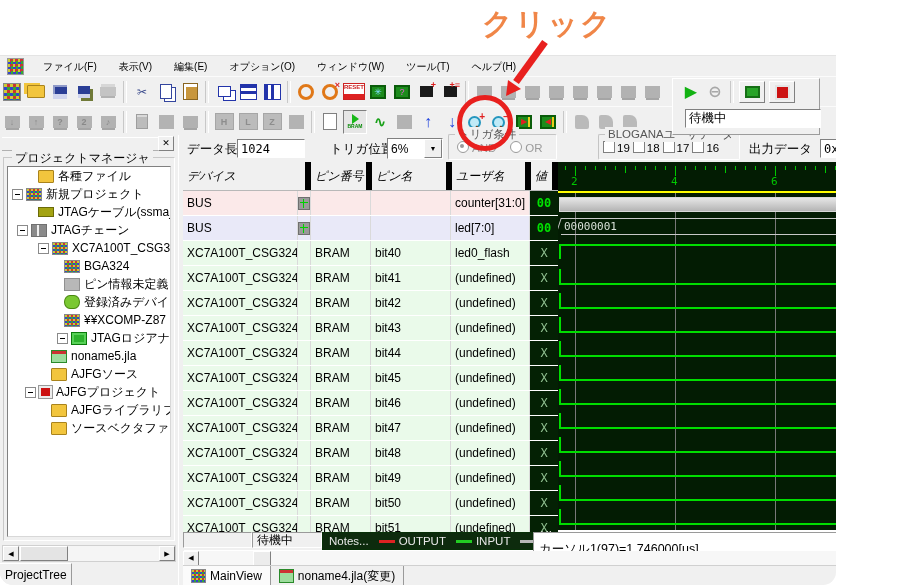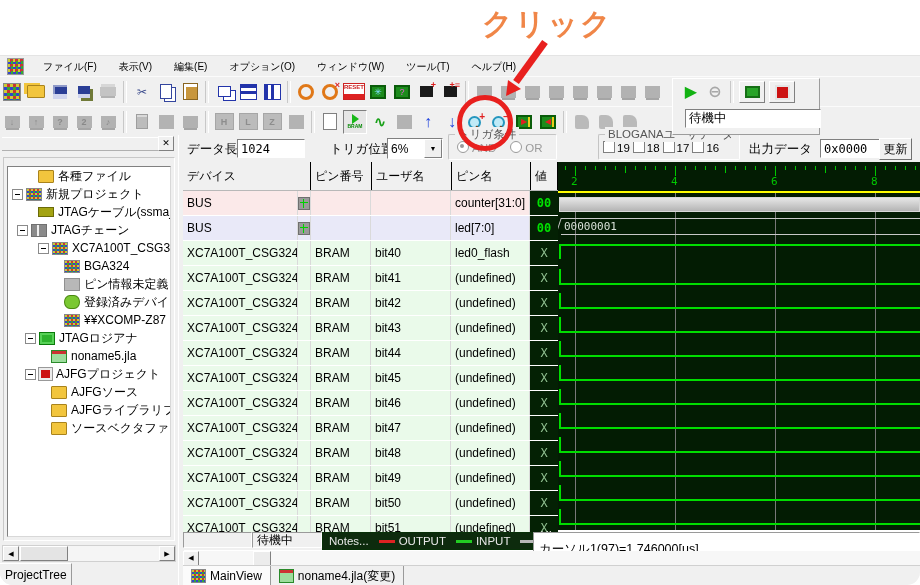--- a/index.html
+++ b/index.html
@@ -1,16 +1,16 @@
 <!DOCTYPE html>
 <html><head>
 <meta charset="utf-8">
 <style>
   html,body{margin:0;padding:0;background:#ffffff;}
-  #root{position:relative;width:920px;height:585px;overflow:hidden;
+  #root{position:relative;width:836px;height:585px;overflow:hidden;
         font-family:"Liberation Sans","DejaVu Sans",sans-serif;font-size:12px;color:#000;background:#fff;border-radius:13px;}
 
   
   #annot-label{position:absolute;left:482px;top:4px;font-size:30px;font-weight:bold;color:#f08648;letter-spacing:2px;z-index:60;}
   #annot-arrow{position:absolute;left:470px;top:38px;z-index:60;pointer-events:none;}
   #annot-circle{position:absolute;left:457px;top:95px;width:46px;height:46px;border:5px solid #e8201e;border-radius:50%;z-index:60;pointer-events:none;}
 
   
   #menubar{position:absolute;left:0;top:55px;width:920px;height:21px;background:#f0f0f0;border-top:1px solid #e4e4e4;display:flex;align-items:center;}
   .appicon{width:15px;height:15px;margin:0 8px 0 7px;background-image:conic-gradient(#cc3333 25%,#33aa33 0 50%,#3344cc 0 75%,#cccc33 0);background-size:5px 5px;border:1px solid #999;}
@@ -115,21 +115,21 @@
   #grp-blogana{left:415px;width:140px;}
   #grp-blogana .opts{display:flex;align-items:center;height:100%;padding-left:4px;gap:3px;font-size:11.5px;}
   .chk{width:10px;height:10px;border:1px solid #808080;background:#fff;display:inline-block;margin-right:2px;vertical-align:-1px;}
   #outdata-label{left:566px;}
   #outdata-field{left:637px;top:4px;width:52px;}
   #update-btn{position:absolute;left:696px;top:3px;width:31px;height:20px;border:1px solid;border-color:#fff #707070 #707070 #fff;background:#f0f0f0;font-size:12px;display:flex;align-items:center;justify-content:center;}
 
   
   #table{position:absolute;left:183px;top:162px;width:375px;height:368px;background:#fff;}
   #thead{display:grid;grid-template-columns:128px 61px 80px 79px 27px;height:28px;background:#f0f0f0;border-bottom:1px solid #b8b8b8;}
-  #thead .hc{display:flex;align-items:center;padding-left:4px;border-right:1px solid #000000;font-size:12px;overflow:hidden;}
+  #thead .hc{display:flex;align-items:center;padding-left:4px;border-right:6px solid #000000;font-size:12px;overflow:hidden;font-style:italic;}
   .trow{display:grid;grid-template-columns:115px 13px 60px 80px 79px 28px;height:24px;border-bottom:1px solid #fff;}
   .trow .cell{display:flex;align-items:center;padding-left:4px;border-right:1px solid #dadada;overflow:hidden;font-size:12px;white-space:nowrap;}
   .trow .cell.ctr{justify-content:center;padding-left:0;}
   .r-pink .cell{background:#fbe9e9;}
   .r-blue .cell{background:#e9e9f8;}
   .r-green .cell{background:#eafaea;}
   .valcell{background:#042104 !important;border-right:none !important;color:#00e000;font-family:"DejaVu Sans Mono",monospace;font-weight:bold;justify-content:center;padding-left:0 !important;}
   .valx{color:#8fbf8f;font-weight:normal;}
   .plusbox{width:11px;height:11px;background:#9a9a9a;border:1px solid #6f6f6f;position:relative;}
   .plusbox::before{content:"";position:absolute;left:1px;right:1px;top:4px;height:1px;background:#00d000;}
@@ -381,20 +381,21 @@
     </div>
     <div class="row">
       <input id="standby-field" readonly="" value="待機中" style="">
     </div>
   </div>
 
   <div id="left-panel">
     <div id="panel-grab"></div>
     <div id="panel-close">✕</div>
     <div id="panel-box">
+      <div id="panel-title">プロジェクトマネージャ</div>
       <div id="tree-box">
           <div class="tree-row" style="padding-left: 17px;">
             <span style="width: 13px; flex: 0 0 auto;"></span>
             <span class="ticon ti-folder"></span>
             <span class="tree-label">各種ファイル</span>
           </div>
           <div class="tree-row" style="padding-left: 4px;">
             <span class="exp"></span>
             <span class="ticon ti-bga"></span>
             <span class="tree-label">新規プロジェクト</span>
@@ -427,39 +428,39 @@
           <div class="tree-row" style="padding-left: 43px;">
             <span style="width: 13px; flex: 0 0 auto;"></span>
             <span class="ticon ti-db"></span>
             <span class="tree-label">登録済みデバイス</span>
           </div>
           <div class="tree-row" style="padding-left: 43px;">
             <span style="width: 13px; flex: 0 0 auto;"></span>
             <span class="ticon ti-bga"></span>
             <span class="tree-label">¥¥XCOMP-Z87</span>
           </div>
-          <div class="tree-row" style="padding-left: 17px;">
+          <div class="tree-row" style="padding-left: 17px; justify-content: flex-end;">
             <span class="exp"></span>
             <span class="ticon ti-chip"></span>
             <span class="tree-label">JTAGロジアナ</span>
           </div>
           <div class="tree-row" style="padding-left: 30px;">
             <span style="width: 13px; flex: 0 0 auto;"></span>
             <span class="ticon ti-wave"></span>
             <span class="tree-label">noname5.jla</span>
+          </div>
+          <div class="tree-row" style="padding-left: 30px;">
+            <span style="width: 13px; flex: 0 0 auto;"></span>
+            <span class="ticon ti-folder"></span>
+            <span class="tree-label">AJFGソース</span>
           </div>
           <div class="tree-row" style="padding-left: 17px;">
             <span class="exp"></span>
             <span class="ticon ti-ajfg"></span>
             <span class="tree-label">AJFGプロジェクト</span>
-          </div>
-          <div class="tree-row" style="padding-left: 30px;">
-            <span style="width: 13px; flex: 0 0 auto;"></span>
-            <span class="ticon ti-folder"></span>
-            <span class="tree-label">AJFGソース</span>
           </div>
           <div class="tree-row" style="padding-left: 30px;">
             <span style="width: 13px; flex: 0 0 auto;"></span>
             <span class="ticon ti-folder"></span>
             <span class="tree-label">AJFGライブラリファイル</span>
           </div>
           <div class="tree-row" style="padding-left: 30px;">
             <span style="width: 13px; flex: 0 0 auto;"></span>
             <span class="ticon ti-folder"></span>
             <span class="tree-label">ソースベクタファイル</span>
@@ -502,22 +503,22 @@
     </div>
     <span class="lbl" id="outdata-label">出力データ</span>
     <input class="field" id="outdata-field" value="0x0000" style="">
     <div id="update-btn">更新</div>
   </div>
 
   <div id="table">
     <div id="thead">
         <div class="hc">デバイス</div>
         <div class="hc">ピン番号</div>
+        <div class="hc">ピン名</div>
         <div class="hc">ユーザ名</div>
-        <div class="hc">ピン名</div>
         <div class="hc">値</div>
       </div>
     <div id="tbody">
         <div class="trow r-pink">
           <div class="cell">BUS</div>
           <div class="cell ctr">
             <span class="plusbox"></span>
           </div>
           <div class="cell"></div>
           <div class="cell"></div>

